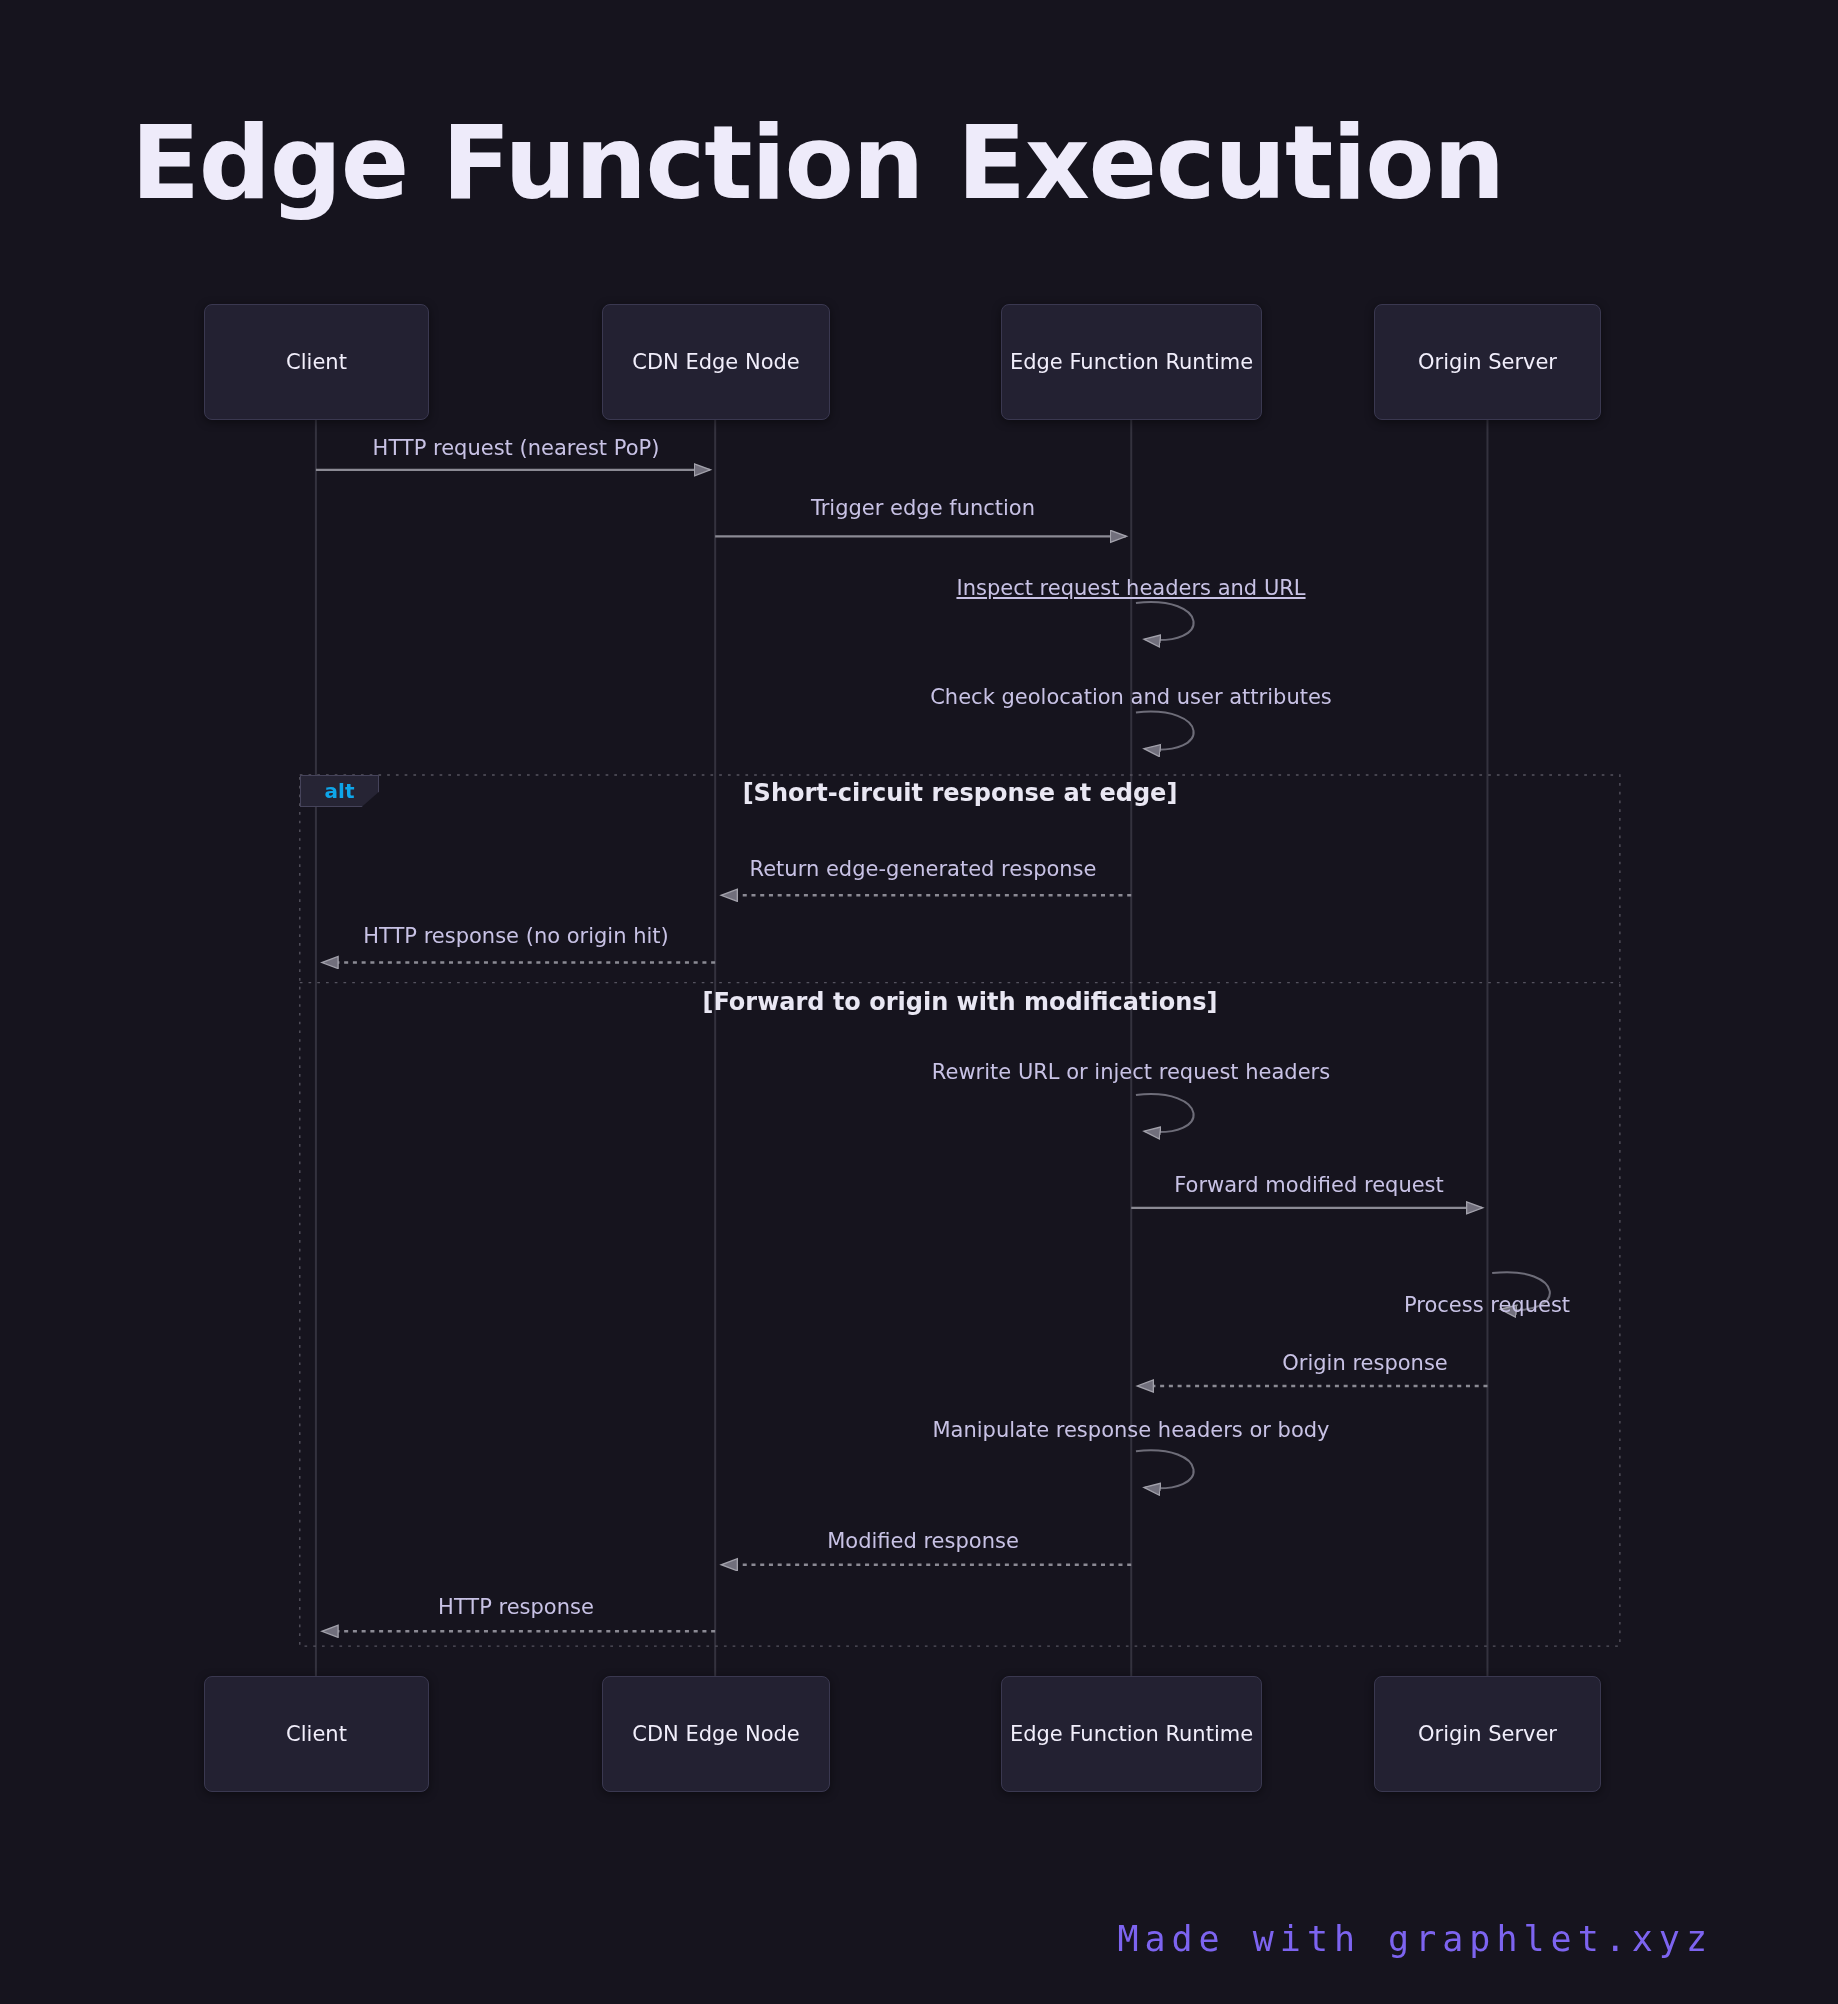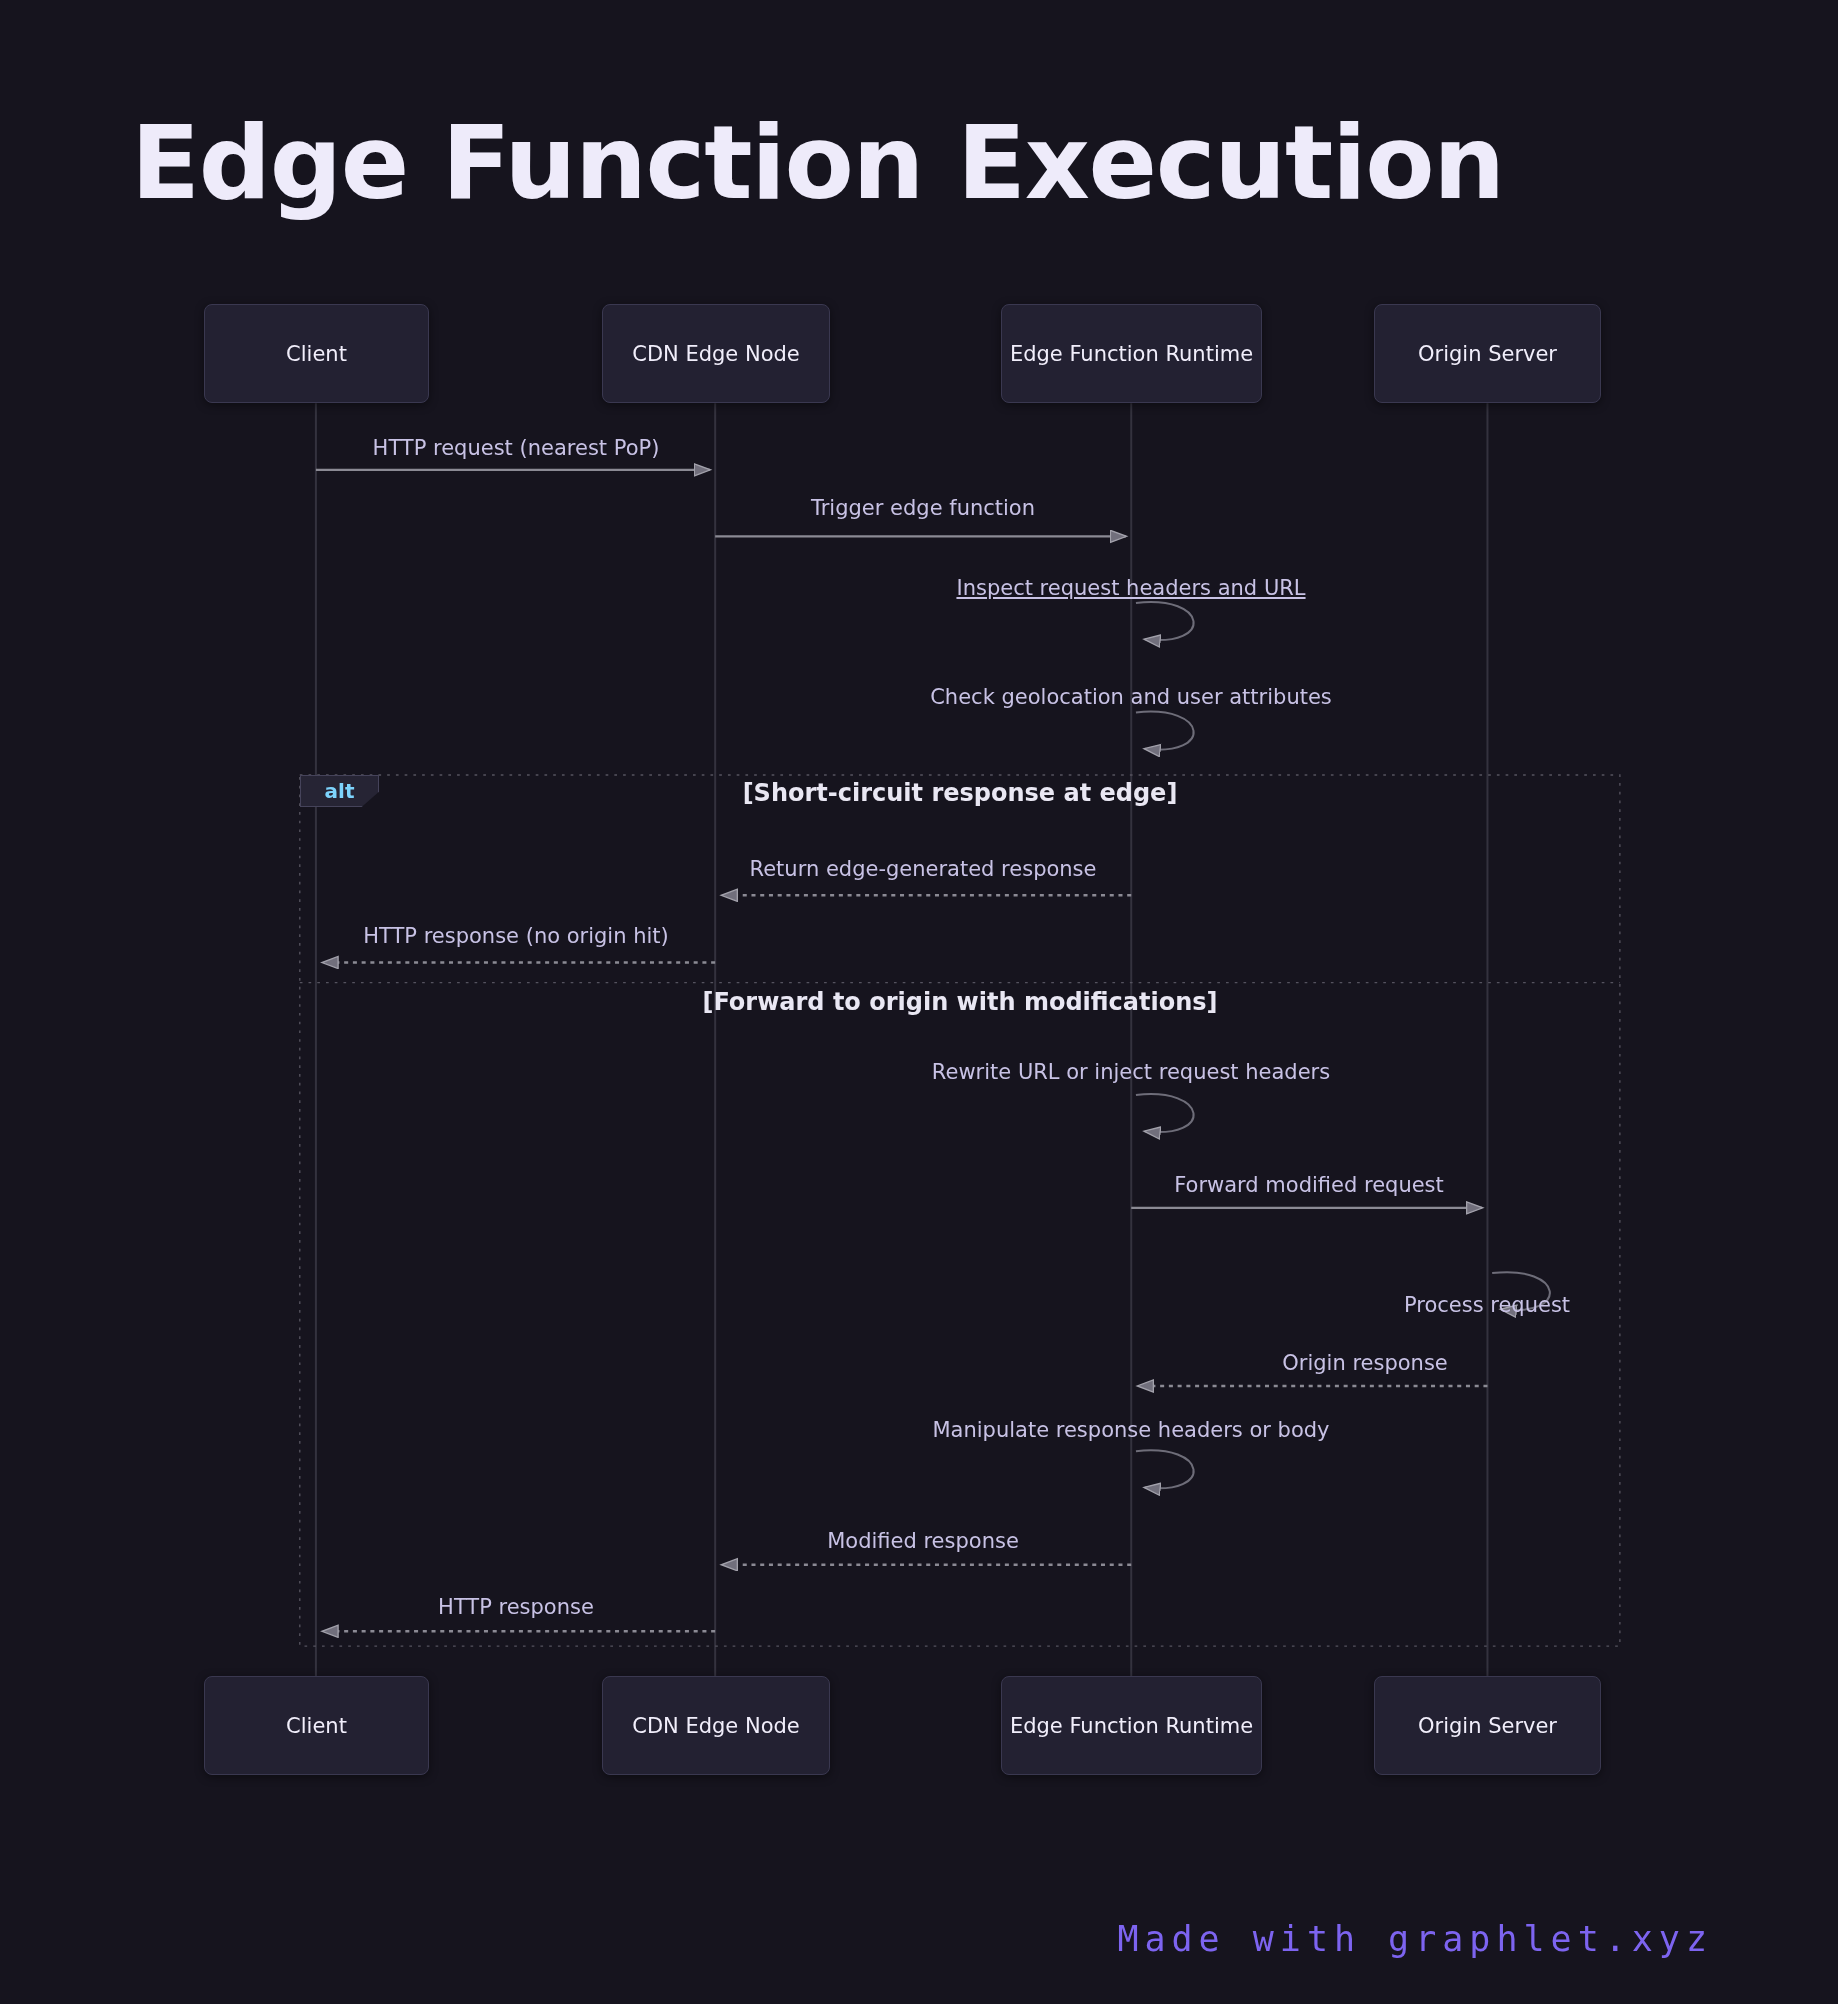--- a/index.html
+++ b/index.html
@@ -1,30 +1,30 @@
 <!DOCTYPE html>
 <html style="font-size:10.8px"><head>
 <meta charset="utf-8">
 <style>
   html,body{margin:0;padding:0;background:#16141e;}
   #canvas{position:relative;width:1839px;height:2005px;background:#16141e;overflow:hidden;
           font-family:"DejaVu Sans",sans-serif;}
   #title{position:absolute;left:131px;top:113px;font-size:101px;font-weight:800;
          letter-spacing:-1.3px;color:#eeebfa;line-height:1;white-space:nowrap;}
   svg.layer{position:absolute;left:0;top:0;}
-  .actor{position:absolute;height:99px;background:#232132;border:1.3px solid #3a3850;
+  .actor{position:absolute;height:116px;background:#232132;border:1.3px solid #3a3850;
          border-radius:8px;box-sizing:border-box;display:flex;align-items:center;justify-content:center;
          color:#f1eefb;font-size:21px;box-shadow:0 2px 9.4px rgba(0,0,0,.45);white-space:nowrap;z-index:3;}
   .msg{position:absolute;transform:translateX(-50%);color:#c8c2e5;font-size:21px;line-height:27px;
        white-space:nowrap;z-index:2;}
   .cond{position:absolute;transform:translateX(-50%);color:#e9e7f3;font-size:24px;font-weight:700;
         line-height:27px;white-space:nowrap;z-index:2;}
   #alt-tab{position:absolute;left:300px;top:775px;width:79px;height:32px;background:#262434;
            border:1.3px solid #45435a;box-sizing:border-box;display:flex;align-items:center;justify-content:center;
-           color:#7dd3fc;font-size:20px;font-weight:600;z-index:2;
+           color:#0ea5e9;font-size:20px;font-weight:600;z-index:2;
            clip-path:polygon(0 0,100% 0,100% 52%,78% 100%,0 100%);}
   #credit{position:absolute;right:126px;top:1919px;font-family:"DejaVu Sans Mono",monospace;
           font-size:35px;letter-spacing:6px;color:#7d64f0;white-space:nowrap;}
   .lifeline{stroke:#34323e;stroke-width:3;}
   .arrow{stroke:#8b8a94;stroke-width:3.5;fill:none;}
   .dash{stroke-dasharray:6 7;}
   .loop{stroke:#6e6d79;stroke-width:3;fill:none;}
   .frag{stroke:#55535f;stroke-width:2;fill:none;stroke-dasharray:4 9;}
 </style>
 </head>

